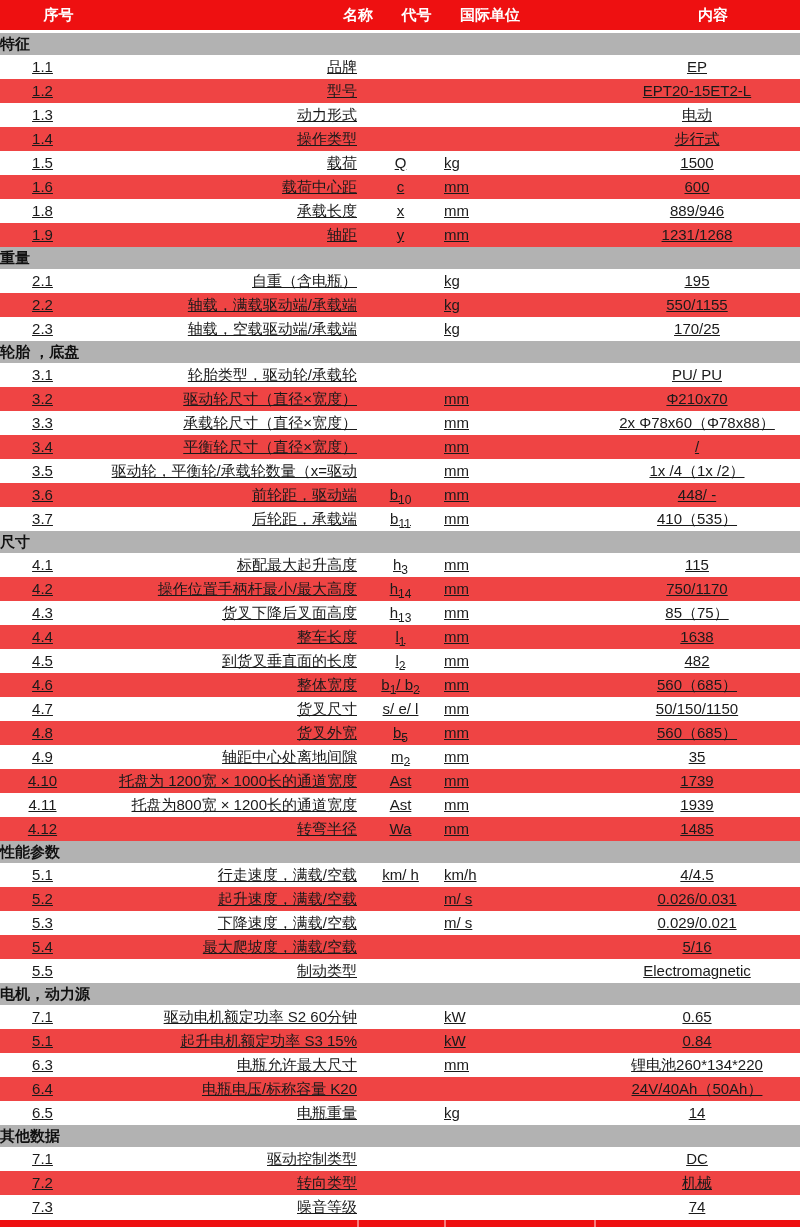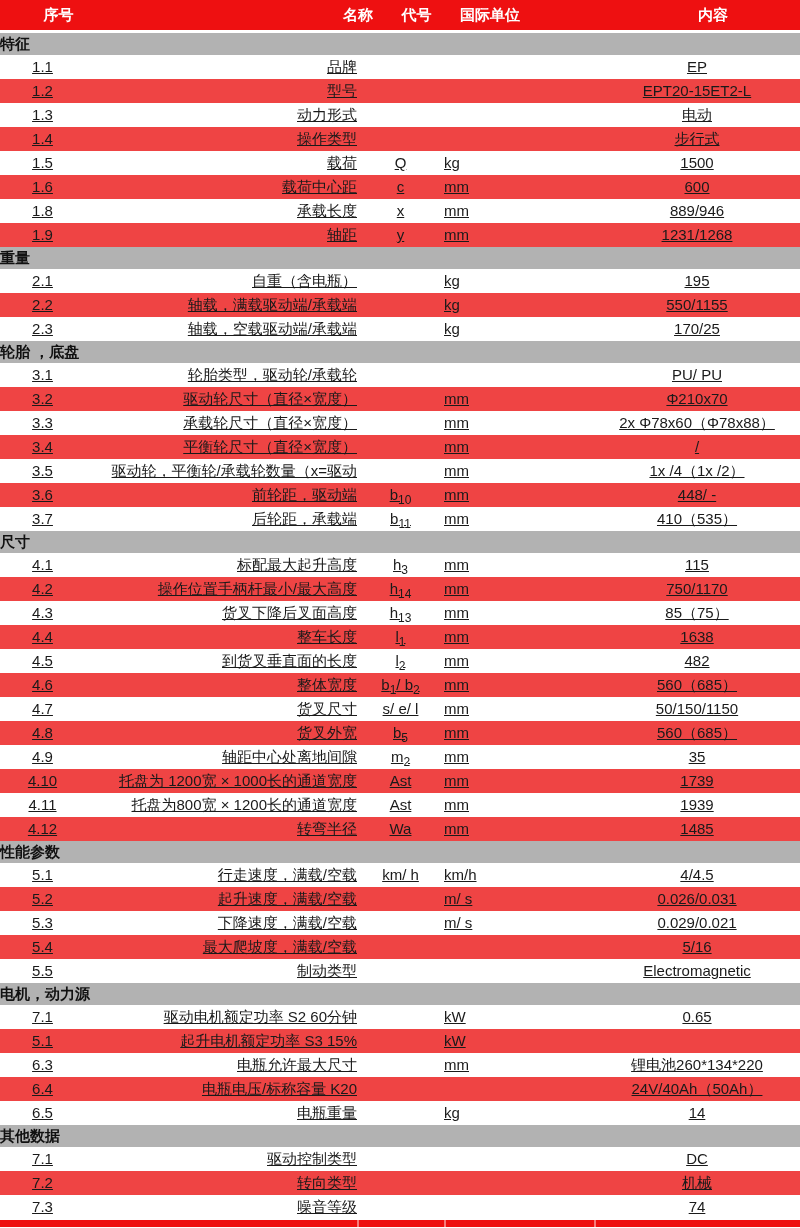--- a/index.html
+++ b/index.html
@@ -306,20 +306,21 @@
         <div class="c2 cell">驱动电机额定功率 S2 60分钟</div>
         <div class="c3 cell"></div>
         <div class="c4 cell">kW</div>
         <div class="c5 cell">0.65</div>
       </div>
       <div class="row alt">
         <div class="c1 cell">5.1</div>
         <div class="c2 cell">起升电机额定功率 S3 15%</div>
         <div class="c3 cell"></div>
         <div class="c4 cell">kW</div>
+        <div class="c5 cell">0.84</div>
       </div>
       <div class="row">
         <div class="c1 cell">6.3</div>
         <div class="c2 cell">电瓶允许最大尺寸</div>
         <div class="c3 cell"></div>
         <div class="c4 cell">mm</div>
         <div class="c5 cell">锂电池260*134*220</div>
       </div>
       <div class="row alt">
         <div class="c1 cell">6.4</div>

